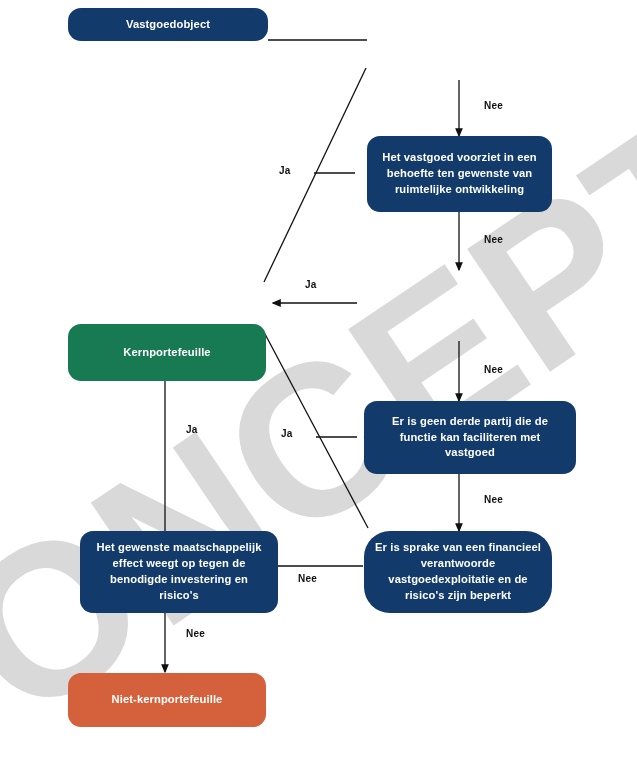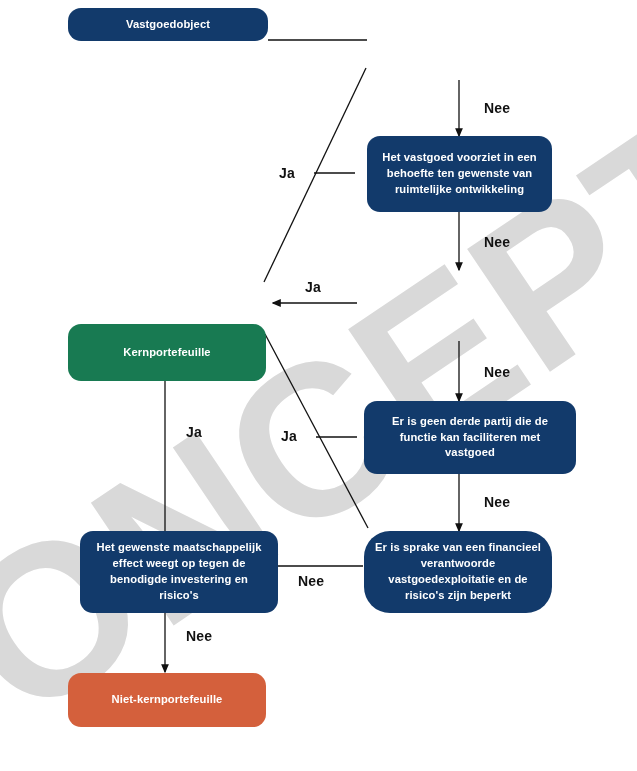--- a/index.html
+++ b/index.html
@@ -53,21 +53,21 @@
     padding: 4px 10px;
     letter-spacing: 0.1px;
   }
   .node-navy   { background: #123a6b; }
   .node-green  { background: #187a52; }
   .node-orange { background: #d4603c; text-align: right; }
 
   .edge-label {
     position: absolute;
     z-index: 3;
-    font-size: 14px;
+    font-size: 10px;
     font-weight: bold;
     color: #111111;
     white-space: nowrap;
     letter-spacing: 0.2px;
   }
 </style>
 </head>
 <body>
 
 <div id="canvas">

